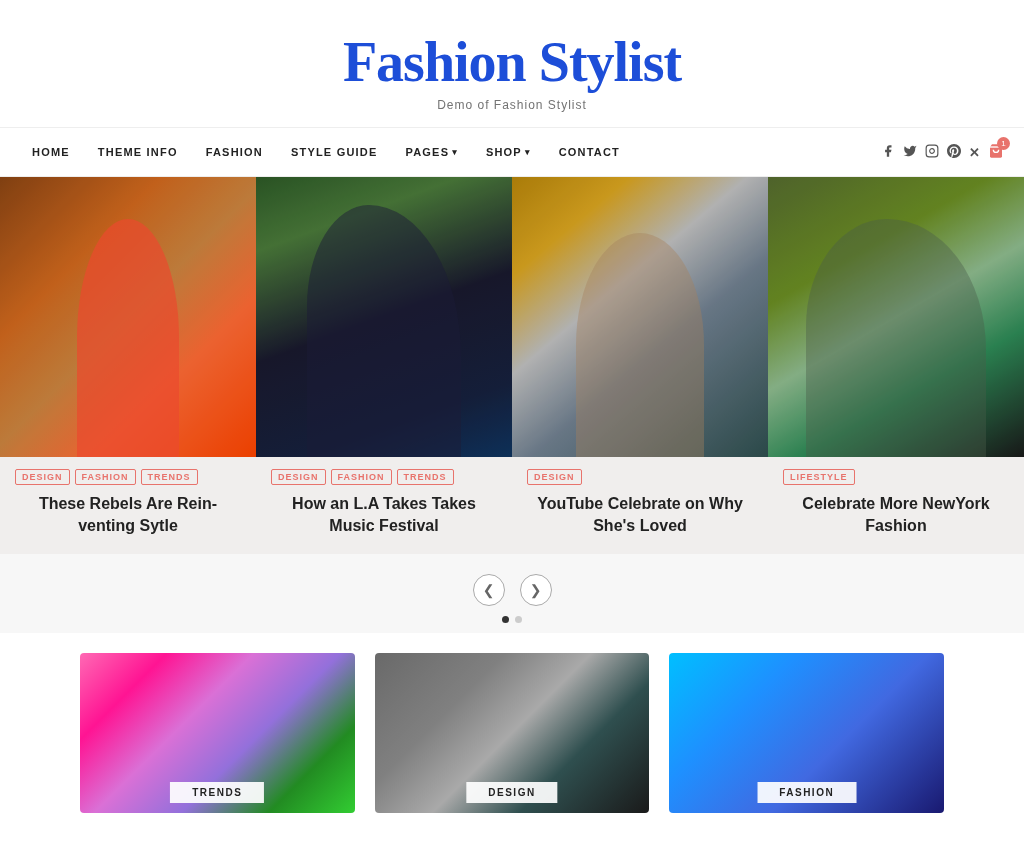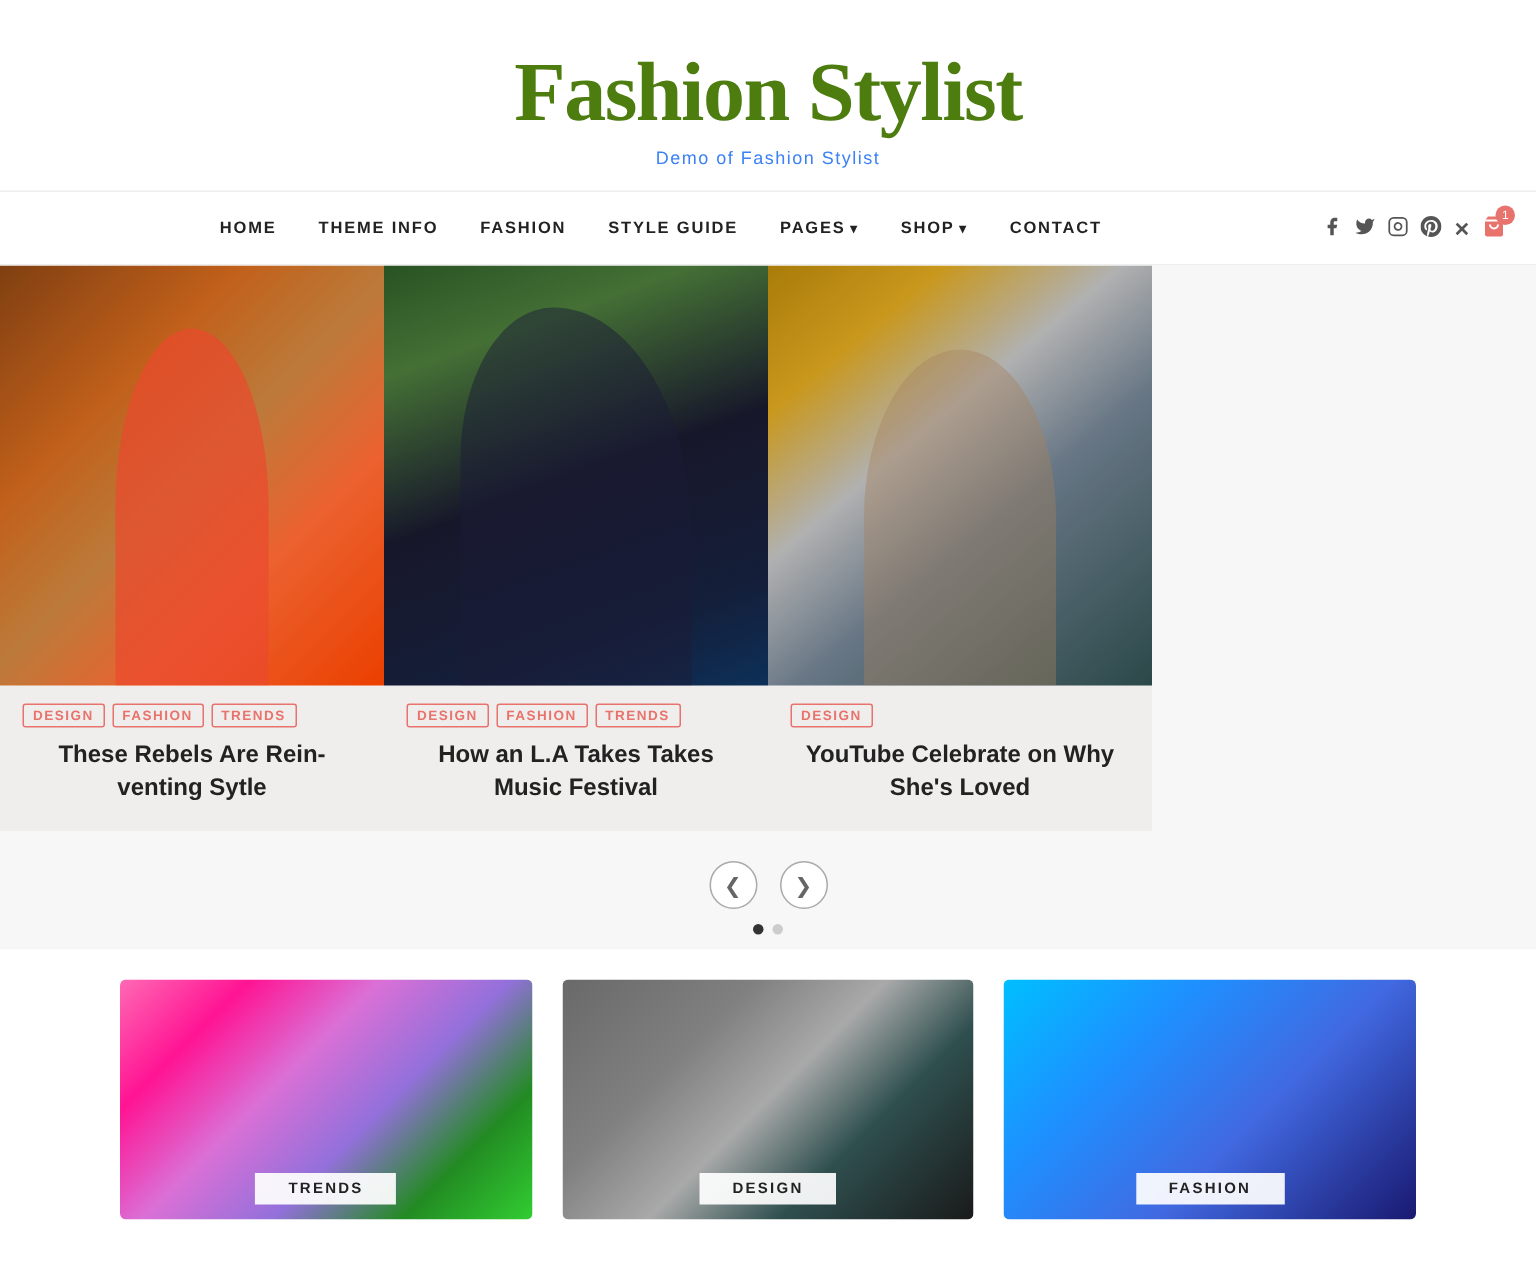--- a/index.html
+++ b/index.html
@@ -9,45 +9,44 @@
     .site-header {
       text-align: center;
       padding: 30px 20px 15px;
       border-bottom: 1px solid #eee;
     }
     .site-title {
       font-family: Georgia, serif;
       font-size: 56px;
       font-weight: 900;
       letter-spacing: -1px;
-      color: #4d7c0f;
+      color: #1d4ed8;
     }
     .site-subtitle {
       font-size: 12px;
-      color: #3b82f6;
+      color: #737373;
       margin-top: 4px;
       letter-spacing: 1px;
     }
 
     
     .nav-bar {
       display: flex;
       align-items: center;
       justify-content: center;
       padding: 14px 20px;
       border-bottom: 1px solid #eee;
       gap: 0;
       background: #fff;
     }
     .nav-links {
       display: flex;
       align-items: center;
       gap: 4px;
       flex: 1;
-      justify-content: center;
     }
     .nav-link {
       font-size: 11px;
       font-weight: 700;
       letter-spacing: 1.2px;
       text-transform: uppercase;
       color: #222;
       padding: 4px 12px;
       cursor: pointer;
       text-decoration: none;
@@ -359,20 +358,29 @@
       </div>
       <div class="card">
         <div class="card-image-placeholder img-youtube"></div>
         <div class="card-body">
           <div class="card-tags">
             <span class="tag">DESIGN</span>
           </div>
           <div class="card-title">YouTube Celebrate on Why She's Loved</div>
         </div>
       </div>
+      <div class="card">
+        <div class="card-image-placeholder img-newyork"></div>
+        <div class="card-body">
+          <div class="card-tags">
+            <span class="tag">LIFESTYLE</span>
+          </div>
+          <div class="card-title">Celebrate More NewYork Fashion</div>
+        </div>
+      </div>
     </div>
 
   <div class="carousel-controls">
     <div class="carousel-arrows">
       <button class="carousel-arrow">❮</button>
       <button class="carousel-arrow">❯</button>
     </div>
     <div class="carousel-dots">
       <span class="dot"></span>
       <span class="dot inactive"></span>

